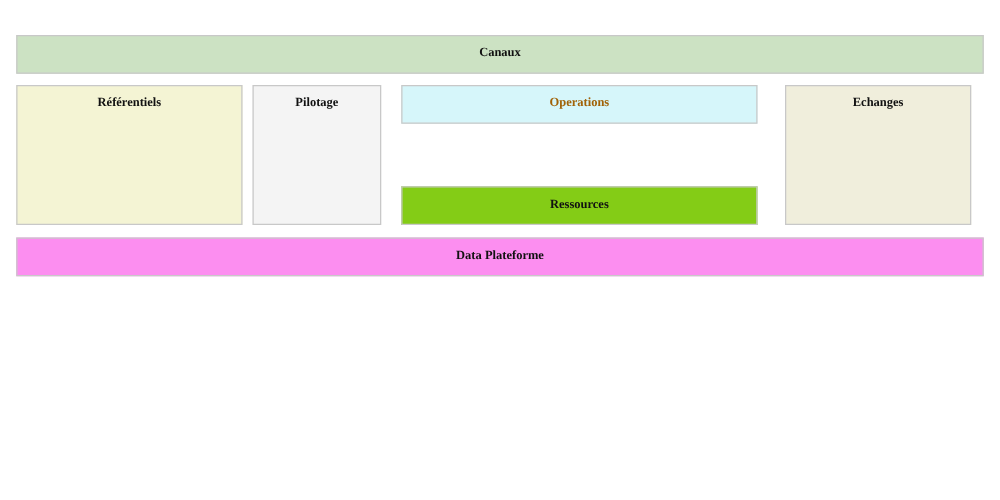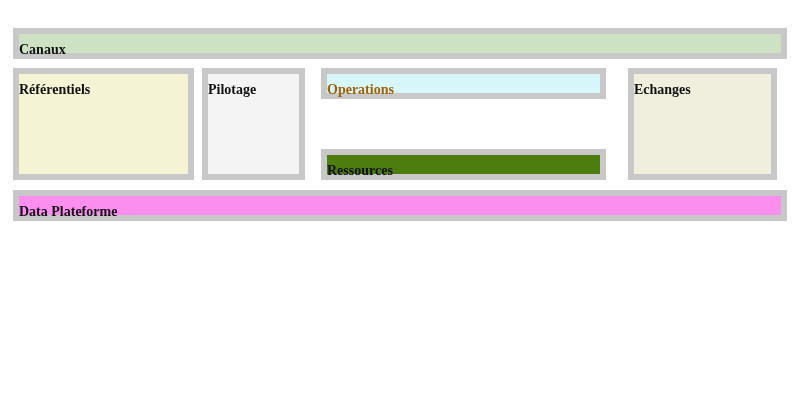--- a/index.html
+++ b/index.html
@@ -16,25 +16,25 @@
 
   #diagram {
     position: absolute;
     left: 13px;
     top: 28px;
     width: 774px;
   }
 
   .block {
     box-sizing: border-box;
-    border: 6px solid #15803d;
+    border: 1px solid #15803d;
     font-weight: bold;
-    font-size: 14px;
+    font-size: 10px;
     color: #111111;
-    text-align: left;
+    text-align: center;
     line-height: 1.1;
     padding-top: 8px;
   }
 
   
   .row-canaux {
     margin-bottom: 9px;
   }
   .block-canaux {
     width: 774px;
@@ -102,21 +102,21 @@
     <div class="gap-a"></div>
 
     <div class="block col-pilotage" style="background-color: rgb(244, 244, 244); border-color: rgb(200, 200, 200); color: rgb(17, 17, 17);">Pilotage</div>
 
     <div class="gap-b"></div>
 
     <div class="col-center">
 
       <div class="block block-operations" style="background-color: rgb(214, 246, 250); border-color: rgb(200, 200, 200); color: #a16207;">Operations</div>
 
-      <div class="block block-ressources" style="background-color: #4d7c0f; border-color: rgb(200, 200, 200); color: rgb(17, 17, 17);">Ressources</div>
+      <div class="block block-ressources" style="background-color: #84cc16; border-color: rgb(200, 200, 200); color: rgb(17, 17, 17);">Ressources</div>
     </div>
 
     <div class="gap-c"></div>
 
     <div class="block col-echanges" style="background-color: rgb(240, 238, 220); border-color: rgb(200, 200, 200); color: rgb(17, 17, 17);">Echanges</div>
   </div>
 
   <div class="block block-dataplateforme" style="background-color: rgb(252, 142, 240); border-color: rgb(200, 200, 200); color: rgb(17, 17, 17);">Data Plateforme</div>
 
 

